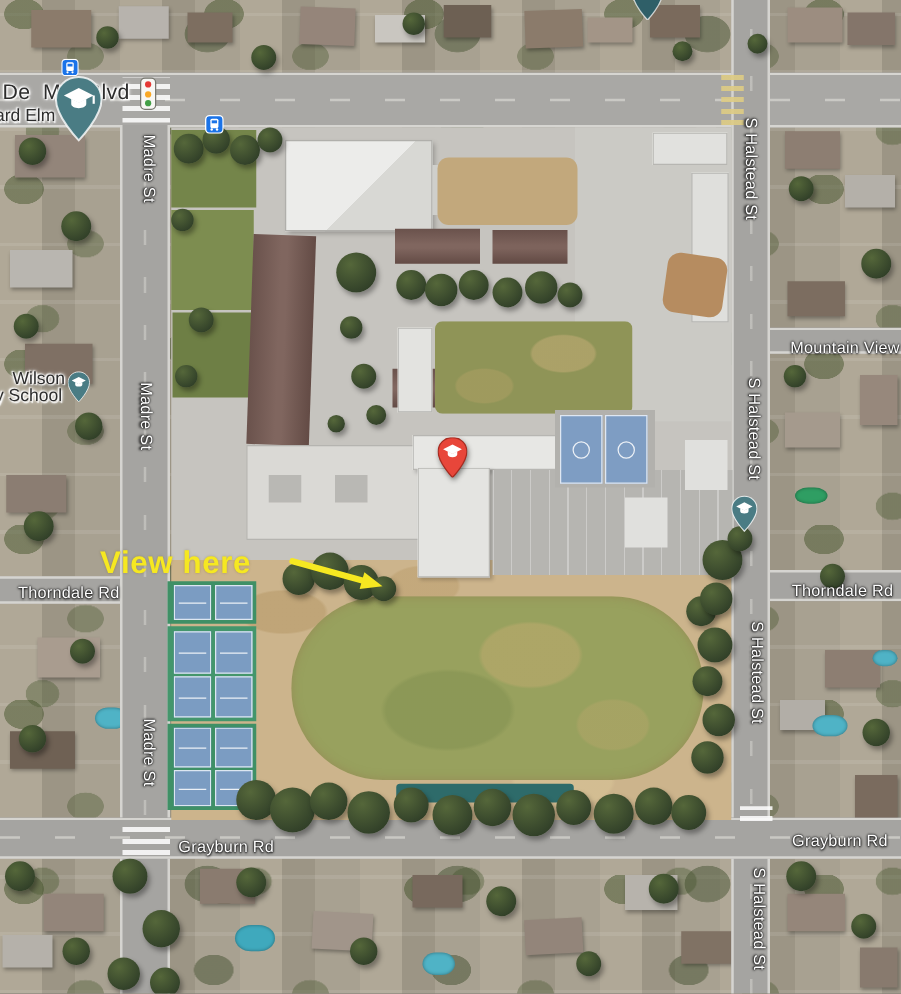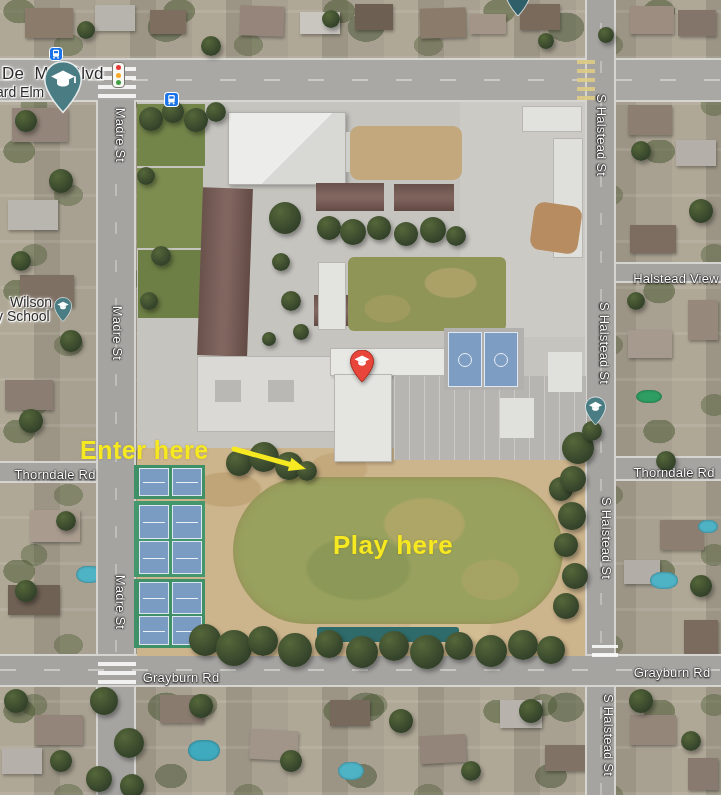--- a/index.html
+++ b/index.html
@@ -261,21 +261,21 @@
   <div class="rlabel v" style="left:117px;top:333px;">Madre St</div>
   <div class="rlabel v" style="left:120px;top:602px;">Madre St</div>
   <div class="rlabel v" style="left:601px;top:135px;">S Halstead St</div>
   <div class="rlabel v" style="left:604px;top:343px;">S Halstead St</div>
   <div class="rlabel v" style="left:606px;top:538px;">S Halstead St</div>
   <div class="rlabel v" style="left:608px;top:735px;">S Halstead St</div>
   <div class="rlabel" style="left:55px;top:474px;">Thorndale Rd</div>
   <div class="rlabel" style="left:674px;top:472px;">Thorndale Rd</div>
   <div class="rlabel" style="left:181px;top:677px;">Grayburn Rd</div>
   <div class="rlabel" style="left:672px;top:672px;">Grayburn Rd</div>
-  <div class="rlabel" style="left:676px;top:278px;">Halstead View</div>
+  <div class="rlabel" style="left:676px;top:278px;">Mountain View</div>
 
   <svg class="pin" style="left:44px;top:55px;width:38px;height:64px;" viewBox="0 0 24 32">
     <path d="M12 0C5.5 0 .5 5 .5 11.4.5 20 12 32 12 32s11.5-12 11.5-20.6C23.5 5 18.5 0 12 0z" fill="var(--pin-teal,#4a7c84)" stroke="rgba(255,255,255,.8)" stroke-width="1"></path>
     <polygon points="12,5.5 19.5,9.3 12,13.1 4.5,9.3" fill="#fff"></polygon>
     <path d="M8.2 11v2.6c0 1.2 1.7 2.1 3.8 2.1s3.8-.9 3.8-2.1V11l-3.8 1.9z" fill="#fff"></path>
     <rect x="19" y="9.3" width="1.1" height="4.2" fill="#fff"></rect>
   </svg>
   <svg class="pin" style="left:54px;top:294px;width:18px;height:31px;" viewBox="0 0 24 32">
     <path d="M12 0C5.5 0 .5 5 .5 11.4.5 20 12 32 12 32s11.5-12 11.5-20.6C23.5 5 18.5 0 12 0z" fill="var(--pin-teal,#4a7c84)" stroke="rgba(255,255,255,.8)" stroke-width="1"></path>
     <polygon points="12,5.5 19.5,9.3 12,13.1 4.5,9.3" fill="#fff"></polygon>
@@ -312,20 +312,19 @@
     <rect x="5" y="4" width="4" height="2.2" fill="var(--bus-blue,#1a73e8)"></rect>
     <circle cx="5" cy="10.8" r=".9" fill="#fff"></circle>
       <circle cx="9" cy="10.8" r=".9" fill="#fff"></circle>
   </svg>
   <div class="tl" style="left:112px;top:62px;">
     <i style="background:var(--tl-r,#e53935);"></i>
     <i style="background:var(--tl-y,#f9a825);"></i>
     <i style="background:var(--tl-g,#43a047);"></i>
   </div>
 
-  <div class="note" style="left:80px;top:436px;">Enter here</div>
+  <div class="note" style="left:80px;top:436px;">View here</div>
   <svg class="abs" style="left:230px;top:443px;width:80px;height:32px;overflow:visible;" viewBox="0 0 80 32">
     <path d="M4 6 L62 22" stroke="var(--hl,#f6e821)" stroke-width="5" stroke-linecap="round" fill="none"></path>
     <polygon points="76,26 57.7,28.1 61.5,14.7" fill="var(--hl,#f6e821)"></polygon>
   </svg>
-  <div class="note" style="left:333px;top:530px;font-size:26px;">Play here</div>
 
 </div>
 
 </body></html>

